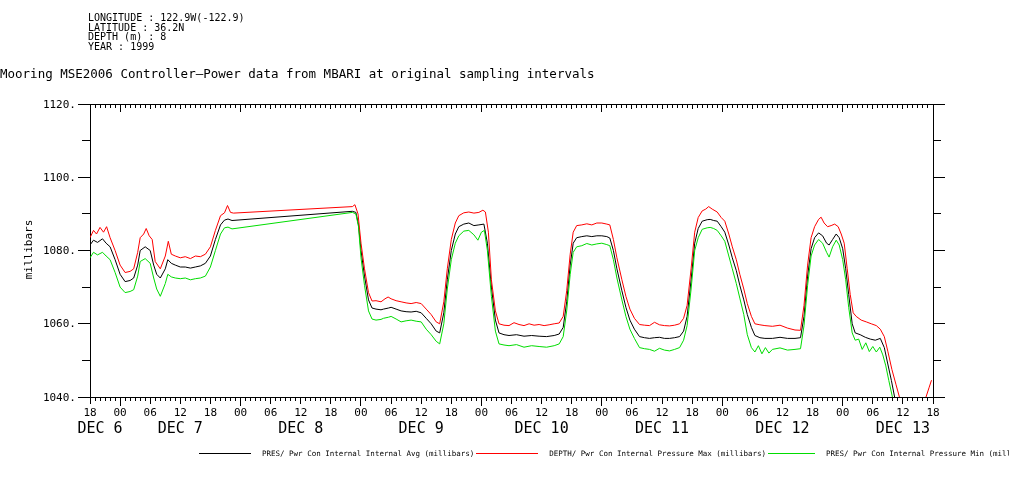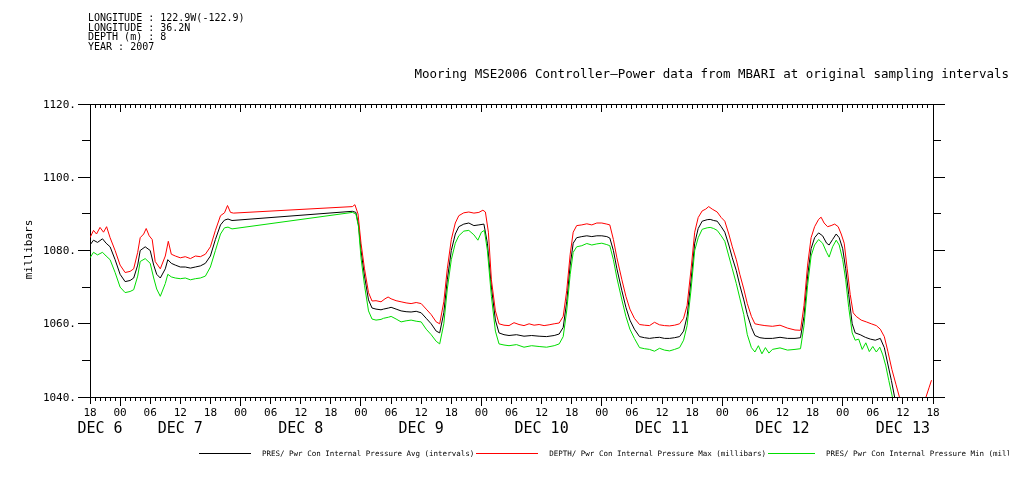--- a/index.html
+++ b/index.html
@@ -1,36 +1,36 @@
 <!DOCTYPE html>
 <html><head>
 <meta charset="utf-8">
 <style>
   html,body{margin:0;padding:0;background:#ffffff;}
   .page{position:relative;width:1009px;height:504px;background:#ffffff;overflow:hidden;
         font-family:"DejaVu Sans Mono", monospace;color:#000;}
   .meta{position:absolute;left:88px;top:13px;font-size:10px;line-height:9.7px;letter-spacing:0;}
-  .title{position:absolute;left:0;right:0;top:66px;text-align:right;font-size:12.5px;white-space:nowrap;}
+  .title{position:absolute;left:0;right:0;top:66px;text-align:left;font-size:12.5px;white-space:nowrap;}
   .ylab{position:absolute;left:-12px;top:243px;width:80px;text-align:center;font-size:11px;
         transform:rotate(-90deg);}
   svg.chart{position:absolute;left:0;top:0;}
   .legend{position:absolute;left:197px;top:449px;display:flex;align-items:center;
           font-size:7.5px;white-space:pre;}
   .legend .seg{display:inline-block;height:1px;margin:0 11px 0 2px;}
 </style>
 </head>
 <body>
 
 <div class="page">
 
   <div class="meta">
     <div>LONGITUDE : 122.9W(-122.9)</div>
-    <div>LONGITUDE : 36.2N</div>
+    <div>LATITUDE : 36.2N</div>
     <div>DEPTH (m) : 8</div>
-    <div>YEAR : 2007</div>
+    <div>YEAR : 1999</div>
   </div>
 
   <div class="title">Mooring MSE2006 Controller—Power data from MBARI at original sampling intervals</div>
 
   <div class="ylab">millibars</div>
 
   <svg class="chart" id="chart-svg" width="1009" height="504" viewBox="0 0 1009 504">
       <defs>
         <clipPath id="pc">
           <rect x="90" y="103" width="843" height="295"></rect>
@@ -447,20 +447,20 @@
         <text x="782.4642857142857" y="433" text-anchor="middle">DEC 12</text>
         <text x="902.8928571428571" y="433" text-anchor="middle">DEC 13</text>
       </g>
       <path d="M90.0 245.0L93.5 240.2L97.5 242.4L102.5 238.8L106.1 243.2L110.1 246.8L115.1 259.7L120.1 274.3L125.1 281.6L130.1 280.5L133.7 278.0L137.7 265.1L140.2 250.5L145.2 246.8L150.2 250.5L153.7 265.1L156.7 274.3L160.3 278.0L165.3 268.8L167.8 259.7L171.3 263.3L175.3 265.1L180.3 267.0L185.3 267.0L190.4 268.1L195.4 267.0L200.4 265.9L205.4 263.3L210.4 256.0L215.4 239.5L220.5 224.9L224.5 220.1L228.0 219.0L232.0 220.5L352.4 211.3L355.9 212.4L358.5 224.9L361.0 250.5L364.5 276.1L368.5 299.9L372.0 308.0L376.0 309.1L381.0 309.8L383.5 309.1L388.6 308.0L391.1 307.3L396.1 309.1L401.1 310.9L406.1 311.7L411.1 312.0L416.2 311.3L421.2 312.8L426.2 318.3L431.2 323.8L436.2 331.1L439.7 332.9L443.8 312.8L447.3 279.8L451.3 250.5L455.3 234.0L458.8 226.7L463.8 224.1L468.8 223.0L473.9 225.6L478.9 224.9L483.9 224.1L487.4 243.2L491.4 287.1L495.4 320.1L499.0 332.9L504.0 334.7L509.0 335.5L516.5 334.7L524.0 336.2L531.6 335.5L539.1 336.2L546.6 336.6L554.2 335.5L559.2 334.0L563.2 327.4L566.7 301.8L570.2 265.1L573.2 243.2L576.7 237.7L581.8 236.6L586.8 235.8L591.8 236.6L596.8 235.8L601.8 235.8L606.8 236.6L609.8 238.0L613.4 250.5L616.9 268.8L621.9 290.8L625.9 307.3L629.9 320.1L634.4 329.2L639.5 336.6L644.5 337.7L649.5 338.4L654.5 337.7L659.5 337.3L664.5 338.4L669.6 338.4L674.6 337.7L679.6 336.6L683.6 331.1L687.1 316.4L691.1 279.8L694.7 243.2L698.2 228.5L702.2 221.2L707.2 219.7L710.2 219.4L713.7 220.5L717.2 221.2L721.2 226.7L724.8 232.2L728.8 245.0L732.3 257.8L736.3 270.6L739.8 285.3L743.8 299.9L747.3 314.6L751.4 327.4L754.9 335.5L759.9 337.7L764.9 338.4L772.4 338.4L780.0 337.3L787.5 338.4L795.0 338.4L800.5 337.7L804.0 316.4L807.6 276.1L811.1 248.7L814.6 237.7L818.6 232.9L822.6 235.8L826.6 243.2L829.1 245.0L832.6 239.5L836.2 234.0L839.2 237.7L842.7 248.7L845.7 268.8L848.7 294.4L852.2 323.8L855.2 332.9L860.2 334.7L865.3 337.3L870.3 339.1L875.3 340.2L880.3 338.4L884.3 347.6L887.8 364.0L891.4 380.5L894.6 397.0" fill="none" stroke="#000000" stroke-width="1" clip-path="url(#pc)"></path>
       <path d="M90.0 237.7L93.5 230.4L96.5 234.0L100.0 227.4L103.5 232.2L106.6 226.7L110.1 237.7L115.1 250.5L120.1 265.1L125.1 272.5L130.1 271.4L133.7 268.8L137.7 252.3L140.2 237.7L143.7 234.0L146.2 228.5L149.2 235.8L152.2 239.5L155.2 261.5L160.3 268.8L165.3 256.0L168.3 241.3L171.3 254.2L175.3 256.0L180.3 257.8L185.3 256.7L190.4 258.6L195.4 256.0L200.4 256.7L205.4 254.2L210.4 246.8L215.4 230.4L220.5 215.7L224.5 212.8L227.5 205.5L230.5 212.4L233.5 213.1L352.4 206.6L354.9 204.7L358.0 213.9L361.0 243.2L364.5 268.8L368.5 292.6L372.0 301.0L376.0 300.7L381.0 301.8L385.0 298.8L388.1 297.0L391.1 298.8L396.1 300.7L401.1 301.8L406.1 302.9L411.1 303.6L416.2 302.5L421.2 303.6L426.2 309.1L431.2 314.6L436.2 321.9L439.7 323.8L443.8 301.8L447.3 268.8L451.3 239.5L455.3 223.0L458.8 215.7L463.8 212.8L468.8 212.0L473.9 213.1L478.9 212.4L482.9 210.2L485.4 212.0L488.4 232.2L491.4 279.8L495.4 310.9L499.0 323.8L504.0 325.2L509.0 325.6L514.0 322.7L519.0 324.5L524.0 325.6L529.1 323.8L534.1 325.2L539.1 324.5L544.1 325.6L549.1 324.8L554.2 323.8L559.2 323.0L563.2 316.4L566.7 290.8L570.2 254.2L573.2 232.2L576.7 225.6L581.8 224.9L586.8 223.8L591.8 224.9L596.8 223.0L601.8 223.0L606.8 224.1L609.8 224.9L613.4 239.5L616.9 257.8L621.9 279.8L625.9 296.3L629.9 309.1L634.4 318.3L639.5 324.5L644.5 325.2L649.5 325.6L654.5 322.3L659.5 324.8L664.5 325.6L669.6 325.9L674.6 325.2L679.6 323.8L683.6 318.3L687.1 305.4L691.1 268.8L694.7 232.2L698.2 217.5L702.2 210.9L705.7 209.1L708.7 206.6L712.2 209.1L717.2 212.0L721.2 217.5L724.8 221.2L728.8 234.0L732.3 246.8L736.3 259.7L739.8 274.3L743.8 289.0L747.3 303.6L751.4 316.4L754.9 323.8L759.9 324.8L764.9 325.6L772.4 326.3L780.0 325.2L787.5 328.1L795.0 330.0L800.5 330.3L804.0 305.4L807.6 265.1L811.1 237.7L814.6 226.7L818.6 219.4L821.1 217.2L824.1 223.0L827.6 226.7L831.1 225.6L834.7 224.1L838.2 226.7L841.2 234.0L844.2 243.2L847.2 268.8L850.2 294.4L853.2 312.8L856.2 316.4L861.2 320.1L866.3 321.9L871.3 323.8L876.3 325.6L880.3 329.2L884.3 336.6L887.8 351.2L891.9 369.5L895.9 384.2L899.4 397.0M926.0 397.0L929.0 387.8L931.5 380.2" fill="none" stroke="#ff0000" stroke-width="1" clip-path="url(#pc)"></path>
       <path d="M90.0 257.8L93.5 252.3L97.5 254.9L102.5 252.3L106.1 256.0L110.1 259.7L115.1 272.5L120.1 287.1L125.1 292.6L130.1 291.5L133.7 289.7L137.7 276.1L140.2 261.5L145.2 258.6L150.2 263.3L153.7 278.0L156.7 289.0L160.3 296.3L165.3 283.5L167.8 274.3L171.3 276.9L175.3 278.0L180.3 278.7L185.3 278.0L190.4 279.8L195.4 278.7L200.4 278.0L205.4 276.1L210.4 267.0L215.4 250.5L220.5 234.0L224.5 227.8L228.0 227.1L232.0 228.9L352.4 212.4L355.9 213.9L358.5 226.7L361.0 257.8L364.5 285.3L368.5 310.9L372.0 319.0L376.0 320.1L381.0 319.4L383.5 318.3L388.6 317.2L391.1 316.4L396.1 319.0L401.1 321.9L406.1 320.8L411.1 320.1L416.2 321.2L421.2 321.9L426.2 329.2L431.2 334.7L436.2 341.3L439.7 343.9L443.8 323.8L447.3 289.0L451.3 259.7L455.3 243.2L458.8 235.8L463.8 231.1L468.8 230.4L473.9 234.8L477.9 240.2L481.4 232.2L484.4 230.4L487.4 250.5L491.4 296.3L495.4 331.1L499.0 343.9L504.0 345.0L509.0 345.7L516.5 344.6L524.0 347.2L531.6 345.7L539.1 346.5L546.6 347.2L554.2 345.7L559.2 343.9L563.2 336.6L566.7 310.9L570.2 274.3L573.2 252.3L576.7 246.8L581.8 245.7L586.8 243.5L591.8 245.0L596.8 243.9L601.8 243.2L606.8 244.6L609.8 245.7L613.4 259.7L616.9 278.0L621.9 299.9L625.9 316.4L629.9 329.2L634.4 338.4L639.5 347.6L644.5 348.7L649.5 349.4L654.5 351.2L659.5 348.3L664.5 350.1L669.6 350.9L674.6 349.4L679.6 347.6L683.6 340.2L687.1 325.6L691.1 289.0L694.7 250.5L698.2 237.7L702.2 229.3L707.2 227.8L710.2 227.4L713.7 228.5L717.2 230.4L721.2 235.8L724.8 241.3L728.8 256.0L732.3 268.8L736.3 283.5L739.8 298.1L743.8 314.6L747.3 334.7L751.4 347.6L754.9 352.0L758.4 345.7L761.9 353.8L765.4 347.6L768.9 353.1L772.4 349.4L780.0 347.9L787.5 350.1L795.0 349.4L800.5 348.7L804.0 325.6L807.6 285.3L811.1 256.0L814.6 245.0L818.6 239.5L822.6 243.2L826.6 252.3L829.1 257.1L832.6 246.8L836.2 240.2L839.2 245.0L842.7 259.7L845.7 279.8L848.7 307.3L852.2 332.9L855.2 340.2L858.7 339.1L862.2 349.4L865.8 342.8L869.3 351.6L872.8 346.5L876.3 352.0L879.8 347.2L882.8 354.9L885.8 365.9L888.8 380.5L892.4 397.0" fill="none" stroke="#00dd00" stroke-width="1" clip-path="url(#pc)"></path>
     </svg>
 
   <div class="legend">
     <span class="seg" id="seg0" style="width: 52px; background-color: rgb(0, 0, 0);"></span>
-    <span>PRES/ Pwr Con Internal Pressure Avg (intervals)</span>
+    <span>PRES/ Pwr Con Internal Internal Avg (millibars)</span>
     <span class="seg" id="seg1" style="width: 62px; background-color: rgb(255, 0, 0);"></span>
     <span>DEPTH/ Pwr Con Internal Pressure Max (millibars)</span>
     <span class="seg" id="seg2" style="width: 47px; background-color: rgb(0, 221, 0);"></span>
     <span>PRES/ Pwr Con Internal Pressure Min (millibars)</span>
   </div>
 
 </div>
 
 </body></html>

